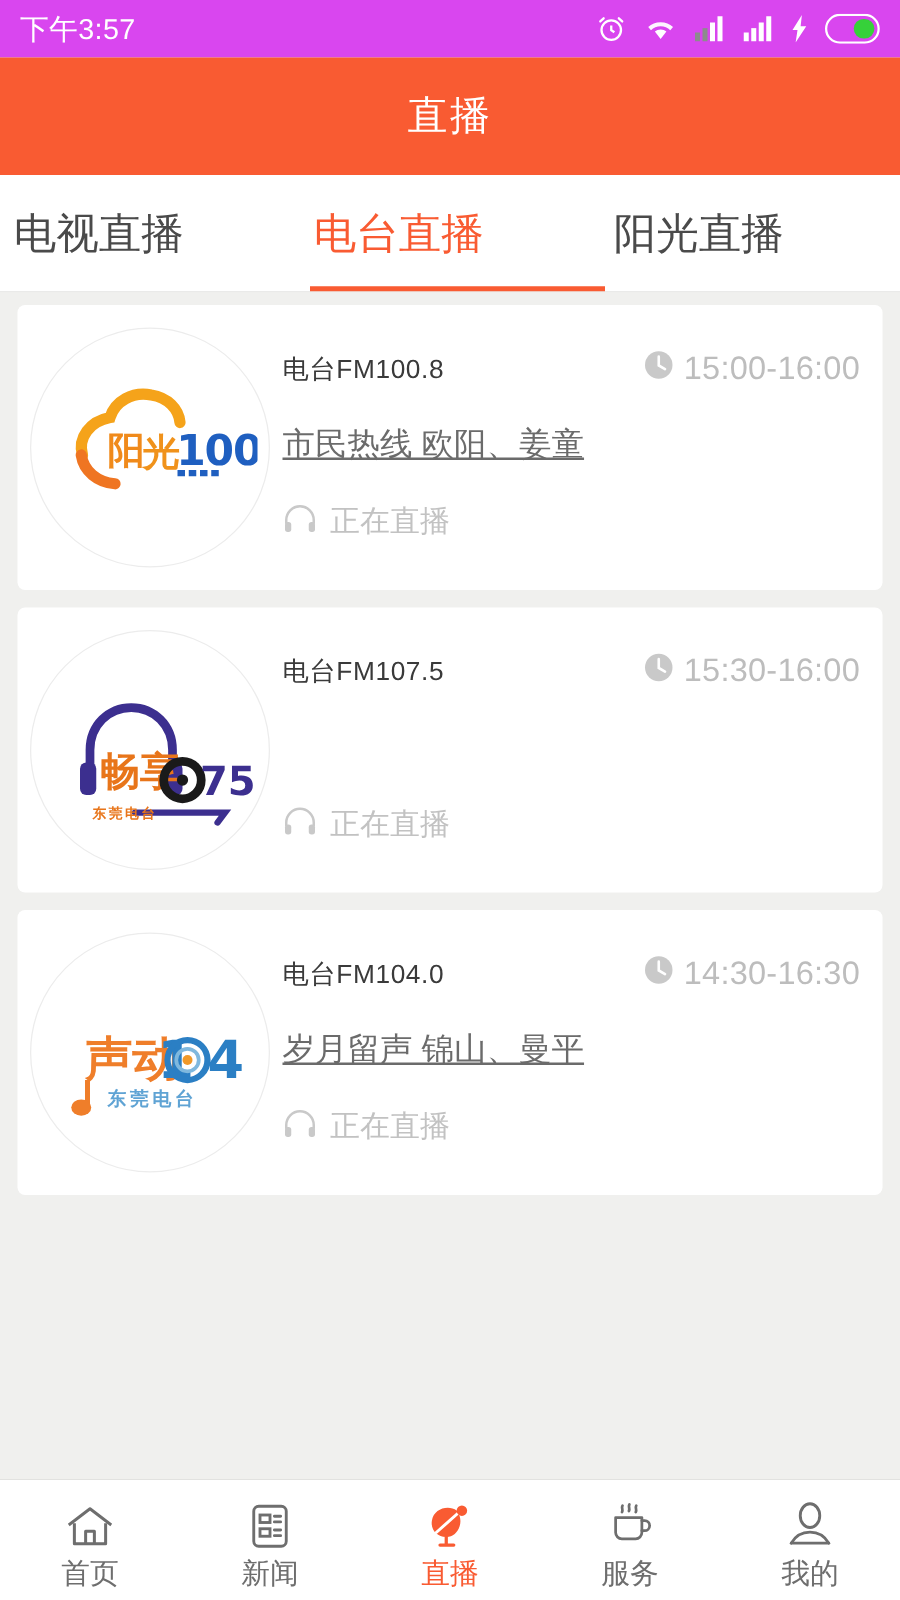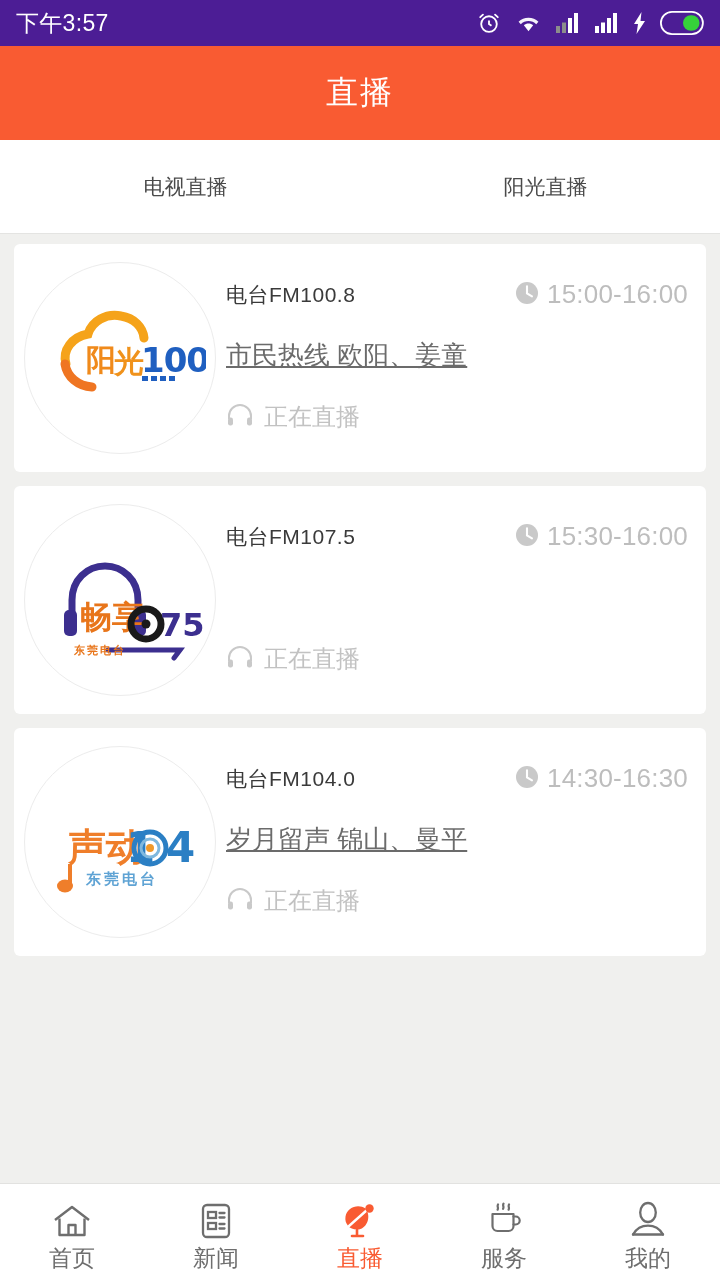--- a/index.html
+++ b/index.html
@@ -6,43 +6,43 @@
   html, body {
     width:720px; height:1280px;
     font-family:"Liberation Sans","DejaVu Sans",sans-serif;
     background:#f0f0ee;
     overflow:hidden;
   }
   #app { width:720px; height:1280px; position:relative; display:flex; flex-direction:column; }
 
   
   .statusbar {
-    height:46px; background:#4c1d95; color:#fff;
+    height:46px; background:#d946ef; color:#fff;
     display:flex; align-items:center; justify-content:space-between;
     padding:0 14px 0 16px; flex:0 0 46px;
   }
   .status-time { font-size:23px; letter-spacing:0.3px; line-height:1; }
   .status-icons { display:flex; align-items:center; gap:13px; }
   .status-icons svg { display:block; }
 
   
   .header {
     flex:0 0 94px; background:#f95b32;
     display:flex; align-items:center; justify-content:center;
   }
   .header-title { color:#fff; font-size:32px; letter-spacing:2px; }
 
   
   .tabbar {
     flex:0 0 94px; background:#fff; display:flex;
     border-bottom:1px solid #e4e4e2;
   }
   .tab {
-    flex:1; display:flex; align-items:center; justify-content:center;
-    position:relative; font-size:21px; color:#4a4a4a;margin-left:11px;
+    flex:1; display:flex; align-items:center; justify-content:flex-start;
+    position:relative; font-size:34px; color:#4a4a4a;margin-left:11px;
   }
   .tab.active { color:#f95b32; }
   .tab.active::after {
     content:""; position:absolute; left:50%; transform:translateX(-50%);
     bottom:0; width:236px; height:4px; background:#f95b32;
   }
 
   
   .list {
     flex:1 1 auto; background:#f0f0ee; padding:10px 0 0 0; overflow:hidden;
@@ -138,20 +138,23 @@
     </div>
   </div>
 
   <div class="header">
     <div class="header-title">直播</div>
   </div>
 
   <div class="tabbar">
     <div class="tab">
       <span>电视直播</span>
+    </div>
+    <div class="tab active">
+      <span>电台直播</span>
     </div>
     <div class="tab">
       <span>阳光直播</span>
     </div>
   </div>
 
   <div class="list">
 
     <div class="card">
       <div class="logo-wrap">

